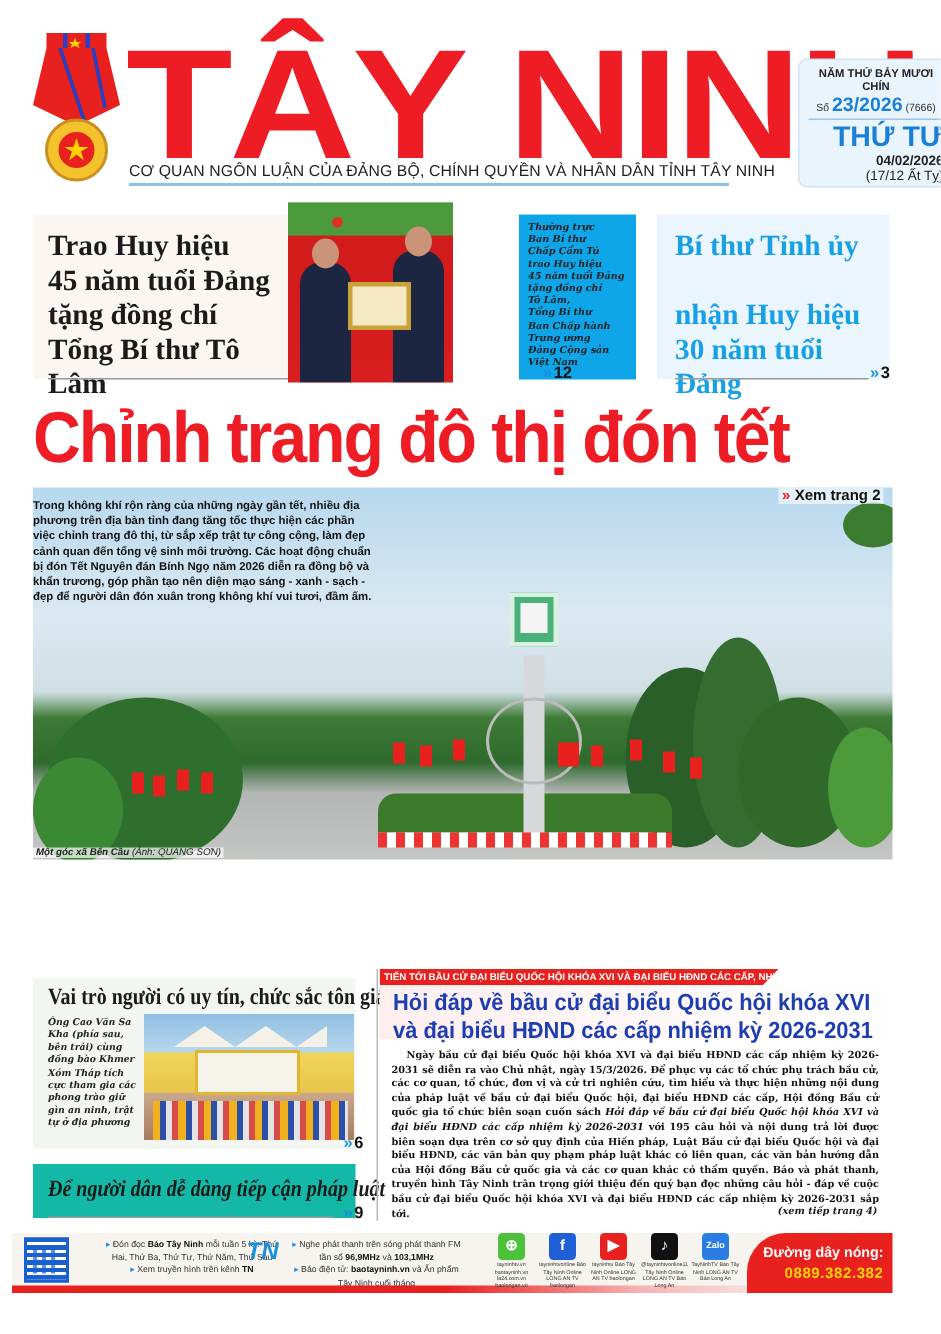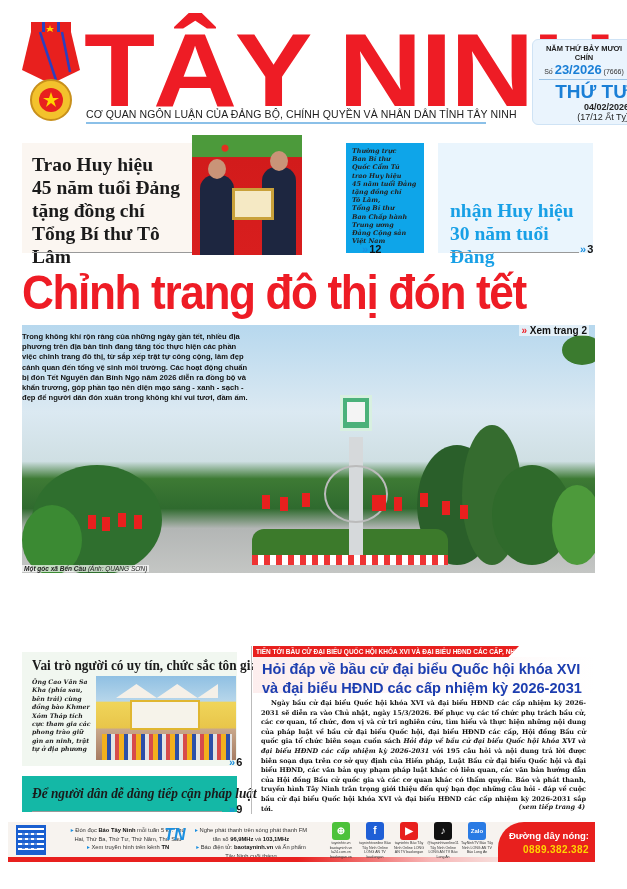--- a/index.html
+++ b/index.html
@@ -150,38 +150,38 @@
       <div class="head"></div>
     </div>
   <div class="person" style="left:70px;height:88px;">
       <div class="head"></div>
     </div>
   <div class="certificate"></div>
 </div>
 <div class="caption-top">
   <span>Thường trực</span><br>
   <span>Ban Bí thư</span><br>
-  <span>Quốc Cẩm Tú</span><br>
+  <span>Chấp Cẩm Tú</span><br>
   <span>trao Huy hiệu</span><br>
   <span>45 năm tuổi Đảng</span><br>
   <span>tặng đồng chí</span><br>
   <span>Tô Lâm,</span><br>
   <span>Tổng Bí thư</span><br>
   <span>Ban Chấp hành</span><br>
   <span>Trung ương</span><br>
   <span>Đảng Cộng sản</span><br>
   <span>Việt Nam</span>
 </div>
 <div class="pageref" style="left:362px;top:243px;">
   <span class="arr">»</span><span>12</span>
 </div>
 
 <div class="story-right">
   <h2>
-    <br>
+    <span>Bí thư Tỉnh ủy</span><br>
     <br>
     <span>nhận Huy hiệu</span><br>
     <span>30 năm tuổi Đảng</span>
   </h2>
   <div class="rule"></div>
 </div>
 <div class="pageref" style="left:580px;top:243px;">
   <span class="arr">»</span><span>3</span>
 </div>
 

